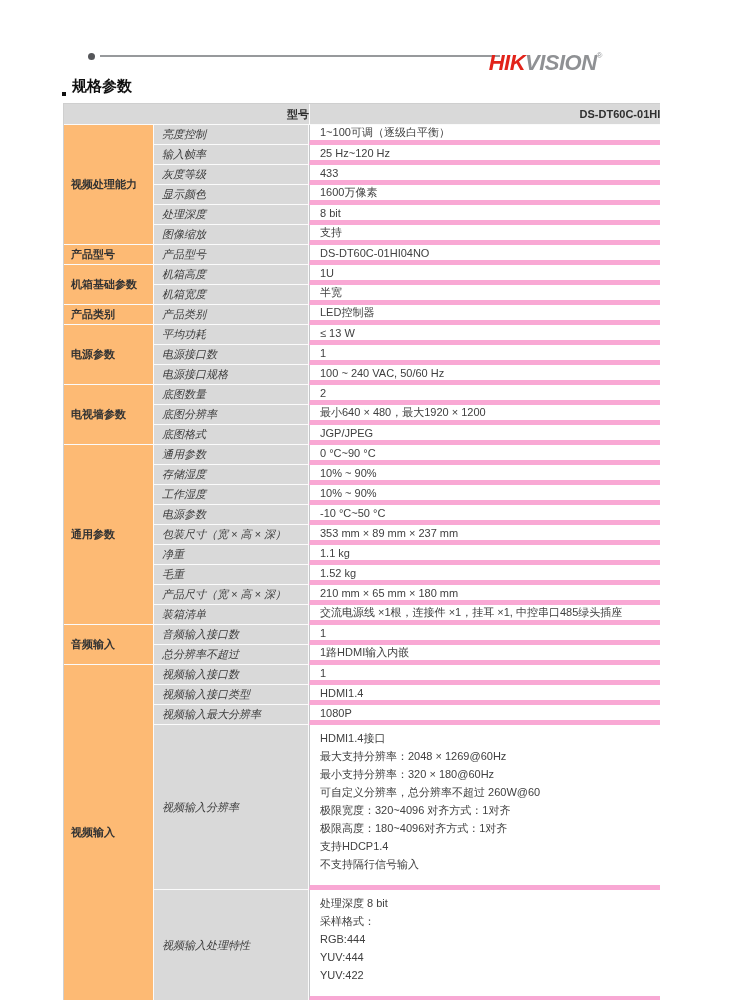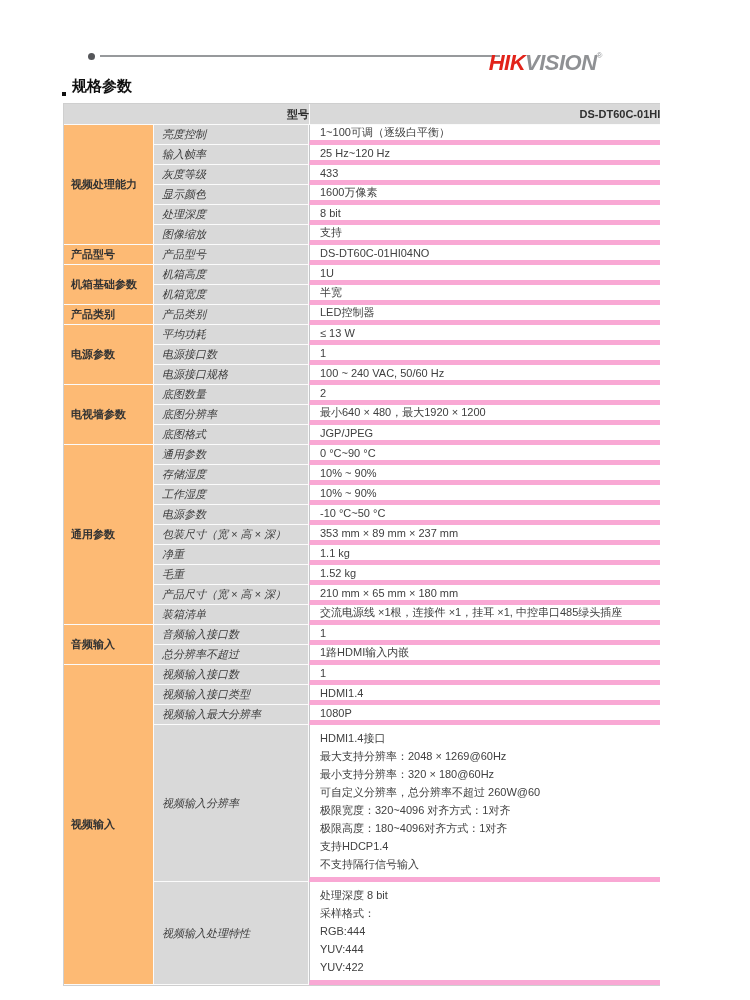--- a/index.html
+++ b/index.html
@@ -110,21 +110,21 @@
     color: #404040;
     padding: 0 6px 0 10px;
     border-left: 1px solid #c4c6c8;
     border-bottom: 5px solid #f9a8d4;
     white-space: pre-line;
     overflow: hidden;
   }
   .cell-value.multiline {
     line-height: 18px;
     padding-top: 4px;
-    padding-bottom: 4px;
+    padding-bottom: 12px;
   }
 </style>
 </head>
 <body>
 
 <div class="page">
 
   <span class="rule-dot"></span>
   <span class="rule-line"></span>
 

